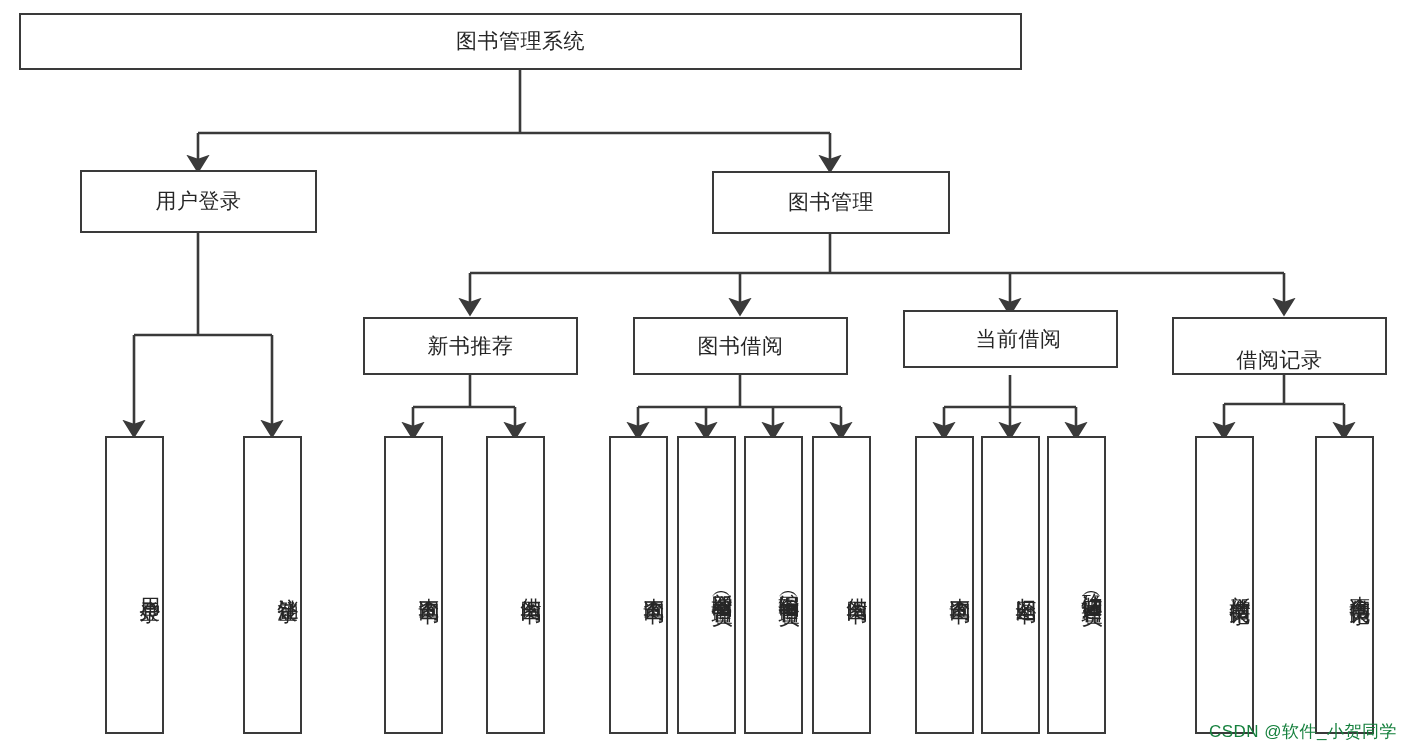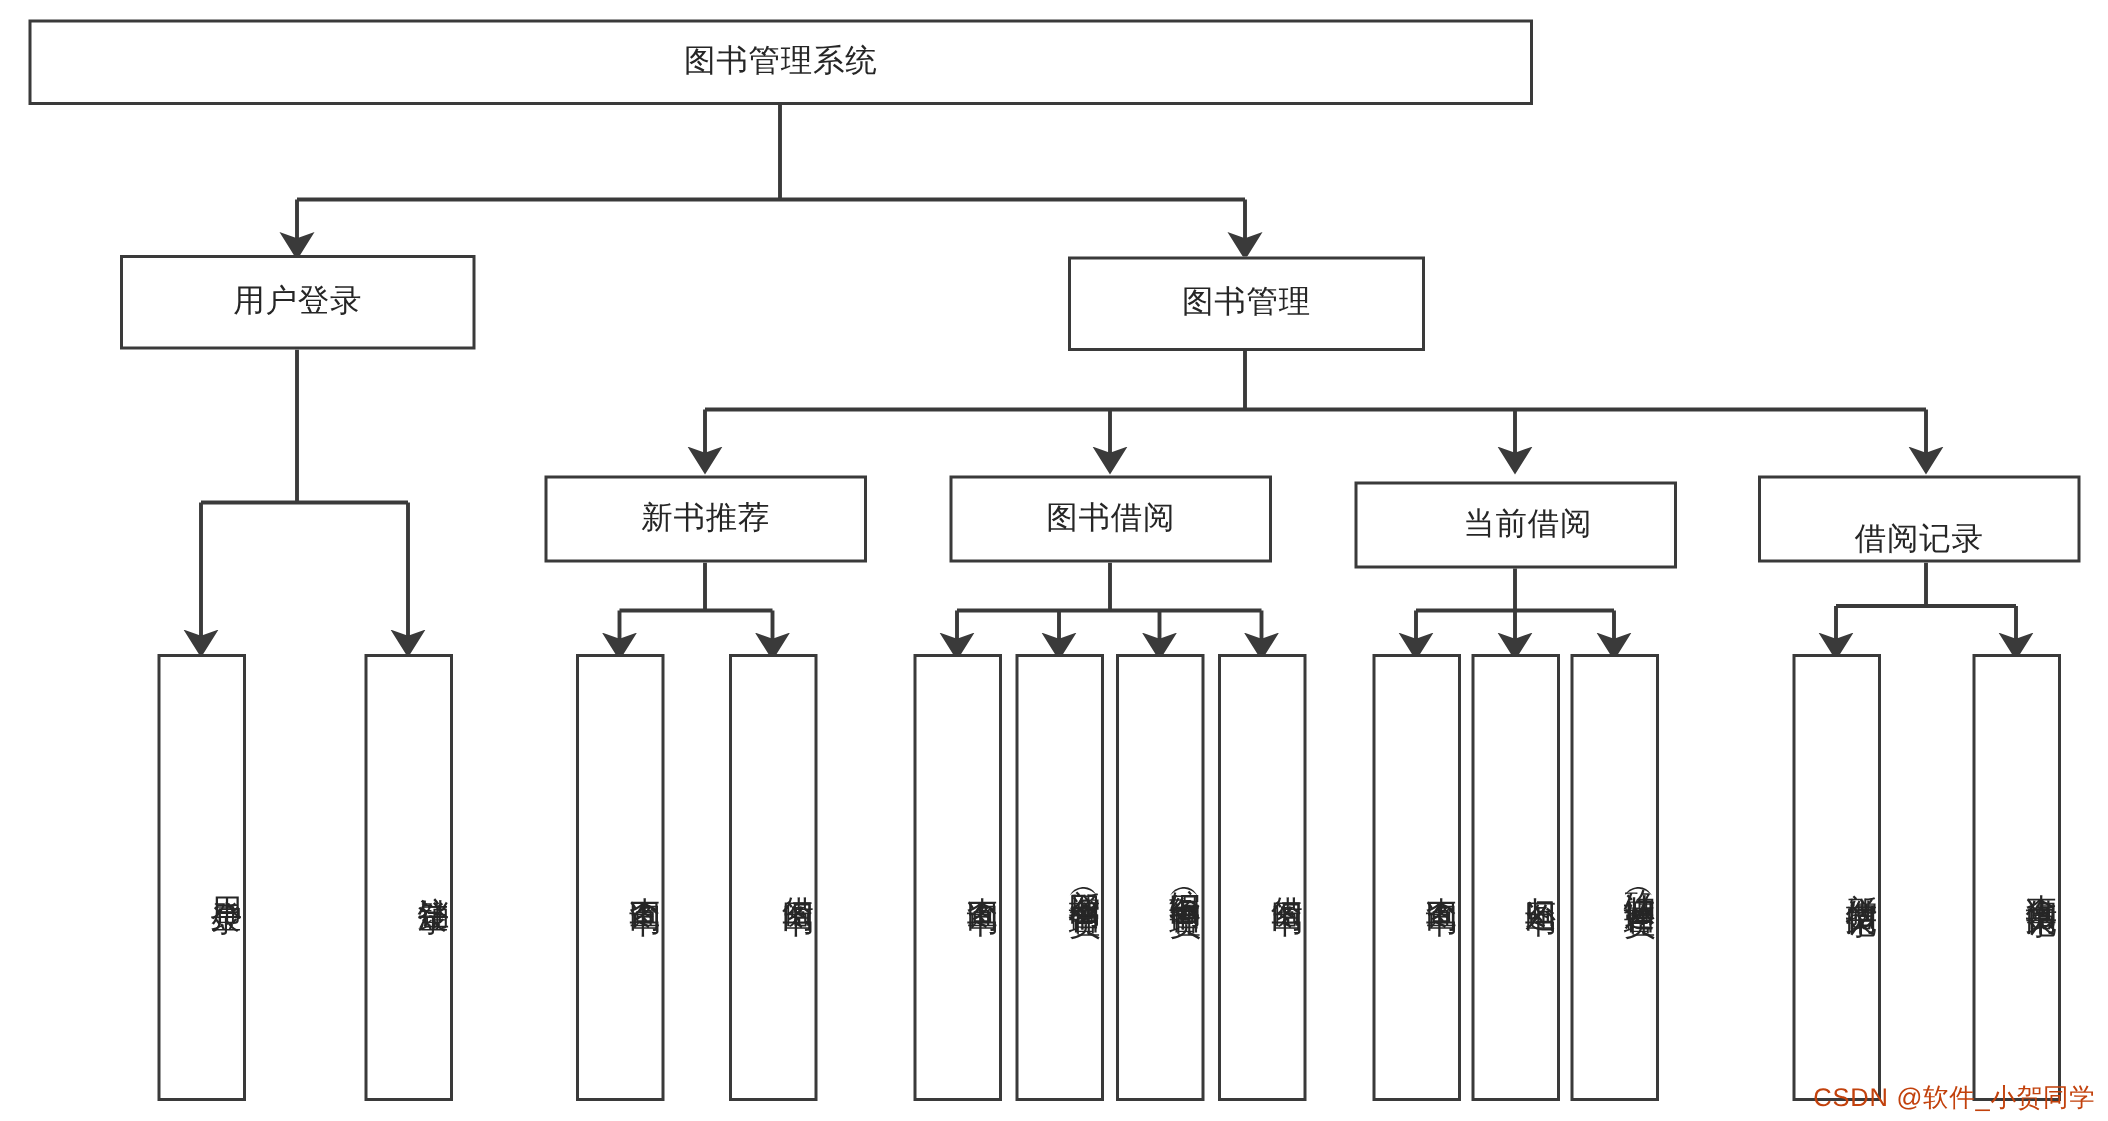--- a/index.html
+++ b/index.html
@@ -54,21 +54,21 @@
   .node.vert .vlabel {
     writing-mode: vertical-rl;
     text-orientation: upright;
     display: block;
   }
   #watermark {
     position: absolute;
     right: 8px;
     bottom: 4px;
     font-size: 17px;
-    color: #c2410c;
+    color: #15803d;
     letter-spacing: 0.5px;
     white-space: nowrap;
     user-select: none;
   }
 </style>
 </head>
 <body>
 
 <div id="canvas">
 
@@ -132,21 +132,21 @@
   <div class="node horiz" style="left:712px; top:171px; width:238px; height:63px;">
     <span>图书管理</span>
   </div>
 
   <div class="node horiz" style="left:363px; top:317px; width:215px; height:58px;">
     <span>新书推荐</span>
   </div>
   <div class="node horiz" style="left:633px; top:317px; width:215px; height:58px;text-align:right;">
     <span>图书借阅</span>
   </div>
-  <div class="node horiz" style="left:903px; top:321px; width:215px; height:58px;padding-left:16px;">
+  <div class="node horiz" style="left:903px; top:310px; width:215px; height:58px;padding-left:16px;">
     <span>当前借阅</span>
   </div>
   <div class="node horiz" style="left:1172px; top:317px; width:215px; height:58px;align-items:flex-end;">
     <span>借阅记录</span>
   </div>
 
   <div class="node vert" style="left:105px; top:436px; width:59px; height:298px;">
     <span class="vlabel">用户登录</span>
   </div>
   <div class="node vert" style="left:243px; top:436px; width:59px; height:298px;">

